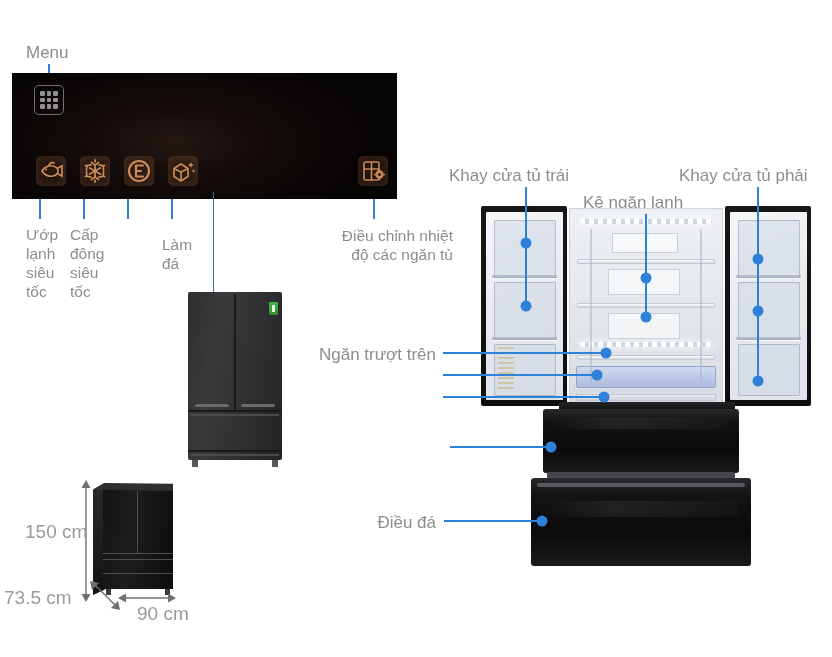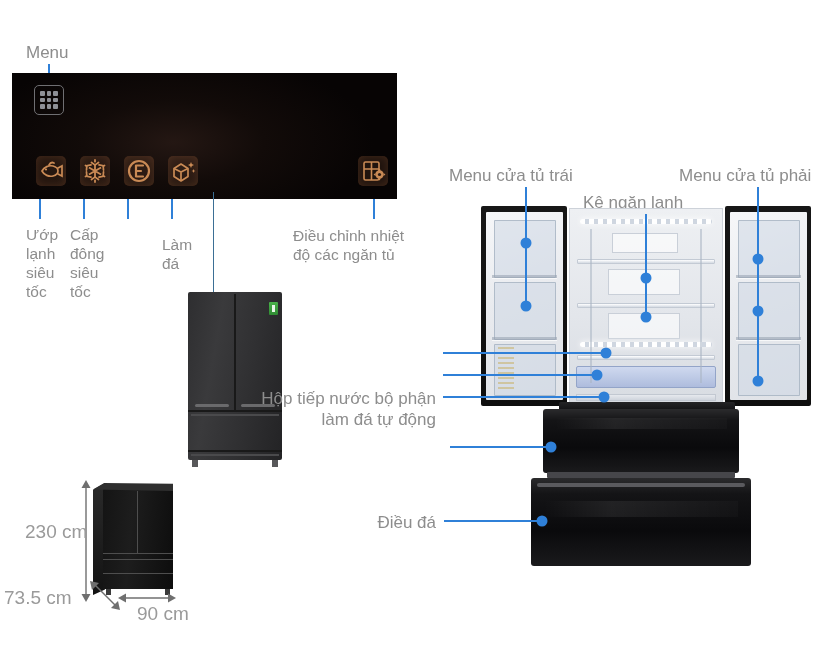--- a/index.html
+++ b/index.html
@@ -19,21 +19,21 @@
     overflow: hidden;
   }
   .lbl {
     position: absolute;
     color: #8d8d8d;
     font-size: 15.5px;
     line-height: 19px;
     font-family: "Liberation Sans", sans-serif;
     white-space: pre-line;
   }
-  .lbl.ctr { text-align: left; }
+  .lbl.ctr { text-align: right; }
   .lbl.rt  { text-align: right; }
   .lbl.big { font-size: 17px; line-height: 21px; }
 
   
   .vline {
     position: absolute;
     width: 1.6px;
     background: #2f80d8;
   }
   .hline {
@@ -351,23 +351,23 @@
     <div class="fs-seam" style="left:6px; top:122px; width:88px; height:1.5px;"></div>
     <div class="fs-split" style="left:3px; right:3px; top:158px; height:2px;"></div>
     <div class="fs-seam" style="left:6px; top:162px; width:88px; height:1.5px;"></div>
 
     <div class="fs-handle" style="left:10px; top:112px; width:34px;"></div>
     <div class="fs-handle" style="left:56px; top:112px; width:34px;"></div>
     <div class="fs-foot" style="left:7px;"></div>
     <div class="fs-foot" style="right:7px;"></div>
   </div>
 
-  <div class="lbl big" style="left:449px; top:165px;">Menu cửa tủ trái</div>
+  <div class="lbl big" style="left:449px; top:165px;">Khay cửa tủ trái</div>
   <div class="lbl big" style="left:583px; top:192px;">Kệ ngăn lạnh</div>
-  <div class="lbl big" style="left:679px; top:165px;">Menu cửa tủ phải</div>
+  <div class="lbl big" style="left:679px; top:165px;">Khay cửa tủ phải</div>
 
   <div id="openfridge">
 
     <div class="of-door" style="left:0px; width:86px; height:200px;">
       <div class="of-door-in">
         <div class="bin" style="left:8px; top:8px; right:7px; height:56px;"></div>
         <div class="bin" style="left:8px; top:70px; right:7px; height:56px;"></div>
         <div class="bin" style="left:8px; top:132px; right:7px; height:50px;"></div>
         <div class="shelf-b" style="top:63px;"></div>
         <div class="shelf-b" style="top:125px;"></div>
@@ -431,29 +431,28 @@
   <div class="vline" style="left:645px; top:283px; height:31px;"></div>
   <div class="dot" style="left:645.8px; top:317px;"></div>
 
   <div class="vline" style="left:757px; top:187px; height:70px;"></div>
   <div class="dot" style="left:757.8px; top:259px;"></div>
   <div class="vline" style="left:757px; top:264px; height:44px;"></div>
   <div class="dot" style="left:757.8px; top:311px;"></div>
   <div class="vline" style="left:757px; top:316px; height:62px;"></div>
   <div class="dot" style="left:757.8px; top:381px;"></div>
 
+  <div class="lbl big rt" style="left:240px; top:344px; width:196px;">Ngăn trượt trên</div>
   <div class="hline" style="left:443px; top:352px; width:110px;"></div>
   <div class="dot" style="left:606px; top:352.8px;"></div>
   <div class="hline" style="left:553px; top:352px; width:53px;"></div>
 
   <div class="hline" style="left:443px; top:374px; width:153px;"></div>
   <div class="dot" style="left:597px; top:374.8px;"></div>
 
-  <div class="lbl big rt" style="left:240px; top:388px; width:196px;">Hộp tiếp nước bộ phận
-làm đá tự động</div>
   <div class="hline" style="left:443px; top:396px; width:160px;"></div>
   <div class="dot" style="left:604px; top:396.8px;"></div>
 
   <div class="hline" style="left:450px; top:446px; width:100px;"></div>
   <div class="dot" style="left:551px; top:446.8px;"></div>
 
   <div class="lbl big rt" style="left:250px; top:512px; width:186px;">Điều đá</div>
   <div class="hline" style="left:444px; top:520px; width:96px;"></div>
   <div class="dot" style="left:542px; top:520.8px;"></div>
 
@@ -467,21 +466,21 @@
     <div class="fd-line" style="left:10px; top:90px; right:0; height:1.2px;"></div>
     <div class="fd-foot" style="left:13px;"></div>
     <div class="fd-foot" style="right:3px;"></div>
   </div>
 
   <svg class="arrow-svg" style="left:76px; top:480px;" width="20" height="122">
     <line x1="10" y1="6" x2="10" y2="116" stroke="#6f6f6f" stroke-width="1.4"></line>
     <path d="M10 0 L5.5 8 L14.5 8 Z" fill="#6f6f6f"></path>
     <path d="M10 122 L5.5 114 L14.5 114 Z" fill="#6f6f6f"></path>
   </svg>
-  <div class="dim-txt" style="left:25px; top:521px;">230 cm</div>
+  <div class="dim-txt" style="left:25px; top:521px;">150 cm</div>
 
   <svg class="arrow-svg" style="left:90px; top:581px;" width="32" height="30">
     <line x1="4" y1="3" x2="26" y2="25" stroke="#6f6f6f" stroke-width="1.4"></line>
     <path d="M0 0 L9 2 L2 9 Z" fill="#6f6f6f"></path>
     <path d="M30 29 L21 27 L28 20 Z" fill="#6f6f6f"></path>
   </svg>
   <div class="dim-txt" style="left:4px; top:587px;">73.5 cm</div>
 
   <svg class="arrow-svg" style="left:118px; top:591px;" width="58" height="14">
     <line x1="5" y1="7" x2="53" y2="7" stroke="#6f6f6f" stroke-width="1.4"></line>

